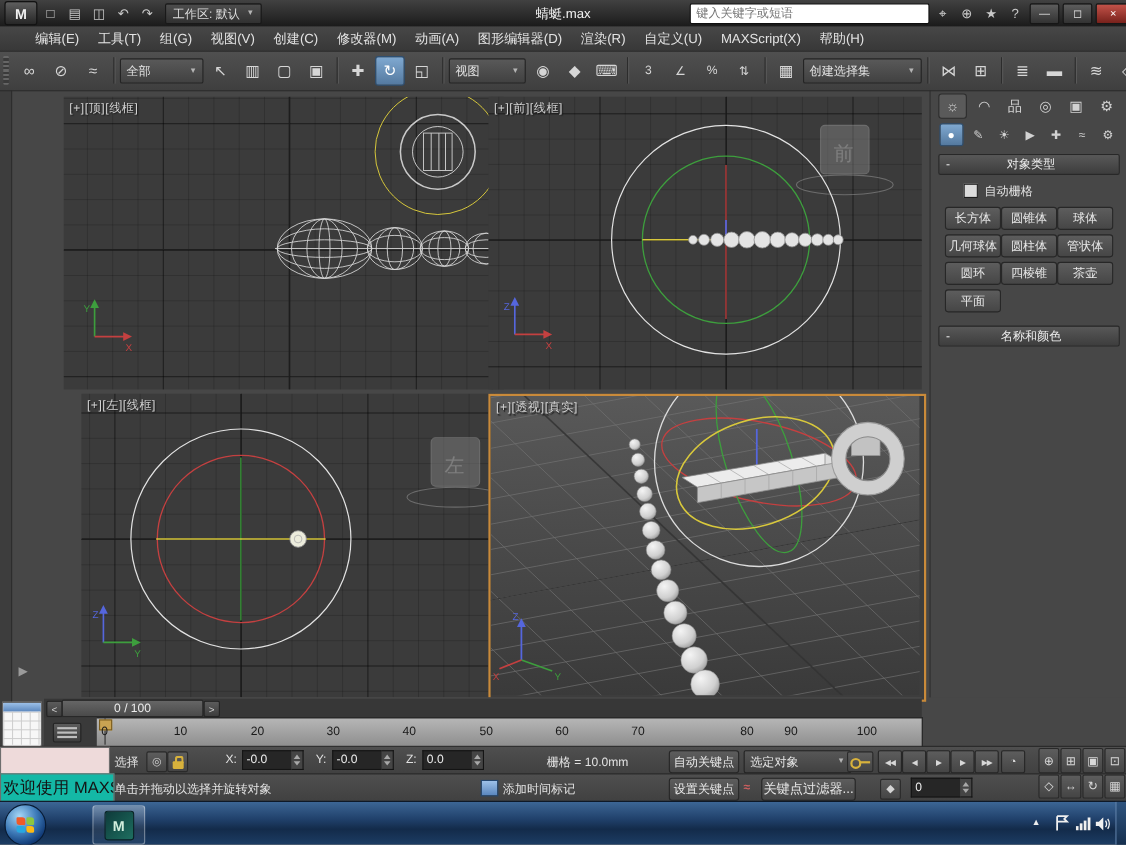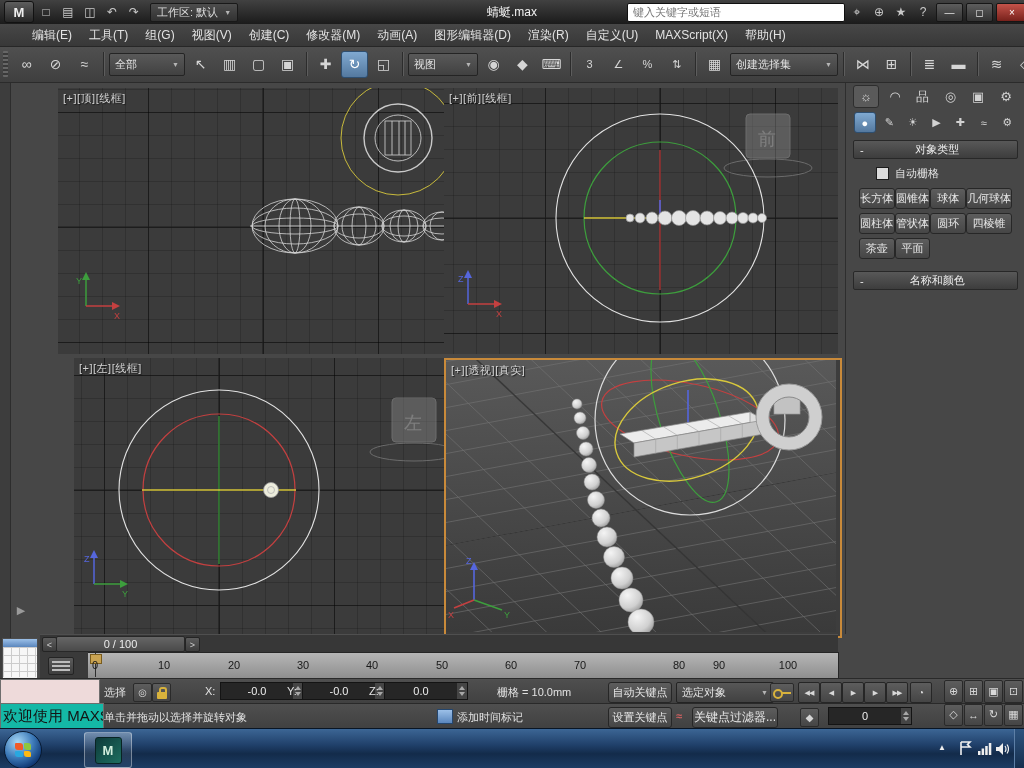--- a/index.html
+++ b/index.html
@@ -72,21 +72,21 @@
 .cp-cats{display:flex;align-items:center;gap:4px;padding:0 8px;height:23px;}
 .cp-cat{width:21px;height:19px;display:flex;align-items:center;justify-content:center;color:#d2d2d2;font-size:11px;border-radius:3px;}
 .cp-cat.active{background:linear-gradient(#80a9d1,#54799f);color:#fff;border:1px solid #2e4f71;}
 .cp-dd{height:19px;margin:7px 9px 3px;background:linear-gradient(#5b5b5b,#424242);border:1px solid #232323;border-radius:2px;
   display:flex;align-items:center;justify-content:space-between;padding:0 6px;font-size:11px;color:#e6e6e6;}
 .rollout-header{height:17px;margin:6px 7px 0;background:linear-gradient(#585858,#3d3d3d);border:1px solid #282828;border-radius:2px;
   display:flex;align-items:center;padding:0 6px;font-size:11px;color:#ededed;}
 .rh-label{flex:1;text-align:center;}
 .autogrid-row{display:flex;align-items:center;gap:6px;margin:7px 0 1px 30px;font-size:11px;color:#e2e2e2;}
 .cb{width:11px;height:11px;background:#dcdcdc;border:1px solid #1c1c1c;}
-.prim-grid{display:grid;grid-template-columns:1fr 1fr 1fr 1fr;gap:4px 0;padding:6px 13px;}
+.prim-grid{display:grid;grid-template-columns:1fr 1fr 1fr;gap:4px 0;padding:6px 13px;}
 .prim-btn{height:19px;background:linear-gradient(#5d5d5d,#464646);border:1px solid #272727;border-radius:3px;
   font-size:11px;color:#e8e8e8;display:flex;align-items:center;justify-content:center;white-space:nowrap;}
 .name-row{display:flex;gap:6px;align-items:center;padding:8px 11px;}
 .name-input{flex:1;height:19px;background:#262626;border:1px solid #141414;color:#efefef;font-size:11px;padding:0 4px;font-family:inherit;min-width:0;}
 .swatch{width:18px;height:18px;background:#e6e6e6;border:1px solid #0c0c0c;flex:none;}
 
 
 #trackbar{position:absolute;left:40px;top:634px;width:798px;height:18px;background:#373737;border-top:1px solid #4f4f4f;border-bottom:1px solid #222;}
 .tb-arrow{position:absolute;top:2px;width:13px;height:13px;background:linear-gradient(#5c5c5c,#3d3d3d);border:1px solid #242424;border-radius:2px;
   font-size:9px;display:flex;align-items:center;justify-content:center;color:#cfcfcf;}
@@ -101,21 +101,21 @@
 .tick{position:absolute;top:6px;transform:translateX(-50%);font-size:11px;color:#191919;}
 #time-cursor{position:absolute;left:7px;top:0;width:1px;height:24px;background:#2e2e2e;}
 #time-handle{position:absolute;left:2px;top:1px;width:10px;height:8px;background:#c9a352;border:1px solid #7a5c1e;}
 
 
 .status-row{position:absolute;left:0;width:1024px;background:linear-gradient(#4f4f4f,#404040);border-top:1px solid #292929;}
 #status1{top:678px;height:25px;}
 #status2{top:703px;height:25px;}
 .s-label{position:absolute;top:6px;font-size:11px;color:#e2e2e2;white-space:nowrap;}
 .nf{position:absolute;top:3px;height:18px;display:flex;}
-.nf input{width:38px;background:#262626;border:1px solid #141414;border-right:none;color:#ededed;font-size:11px;padding:0 17px;font-family:inherit;text-align:center;}
+.nf input{width:38px;background:#262626;border:1px solid #141414;border-right:none;color:#ededed;font-size:11px;padding:0 3px;font-family:inherit;}
 .spin{width:10px;background:#454545;border:1px solid #141414;border-left:none;display:flex;flex-direction:column;align-items:center;justify-content:center;gap:2px;}
 .spin b{width:0;height:0;border-left:3px solid transparent;border-right:3px solid transparent;}
 .spin b.up{border-bottom:4px solid #a8a8a8;}
 .spin b.dn{border-top:4px solid #a8a8a8;}
 .st-btn{position:absolute;top:3px;height:19px;background:linear-gradient(#5d5d5d,#454545);border:1px solid #262626;border-radius:3px;
   font-size:11px;color:#e8e8e8;display:flex;align-items:center;justify-content:center;white-space:nowrap;}
 .st-dd{position:absolute;top:3px;height:19px;background:linear-gradient(#575757,#414141);border:1px solid #232323;border-radius:2px;
   display:flex;align-items:center;justify-content:space-between;padding:0 5px;font-size:11px;color:#e6e6e6;text-align:center;}
 .icon16{position:absolute;top:4px;width:17px;height:17px;background:linear-gradient(#5d5d5d,#454545);border:1px solid #2a2a2a;border-radius:2px;
   display:flex;align-items:center;justify-content:center;color:#d5d5d5;font-size:10px;}

